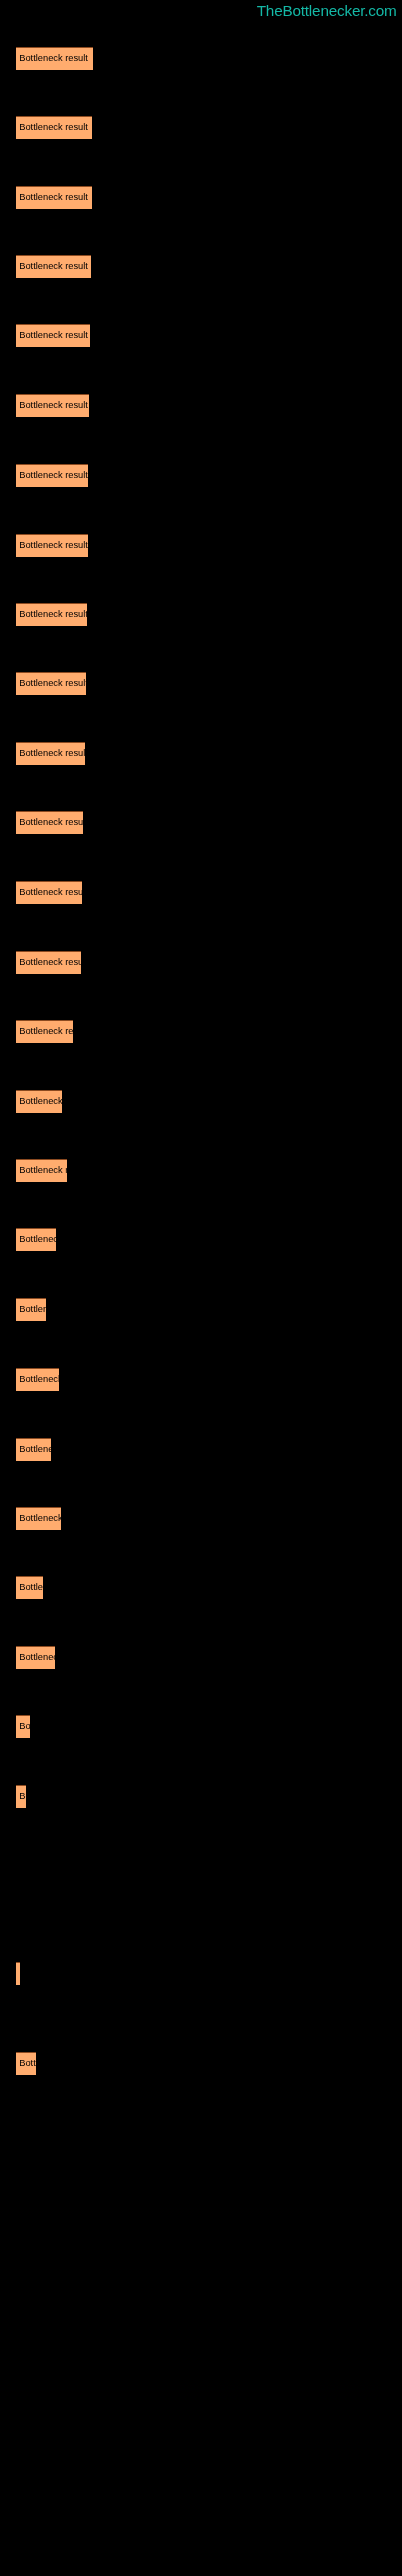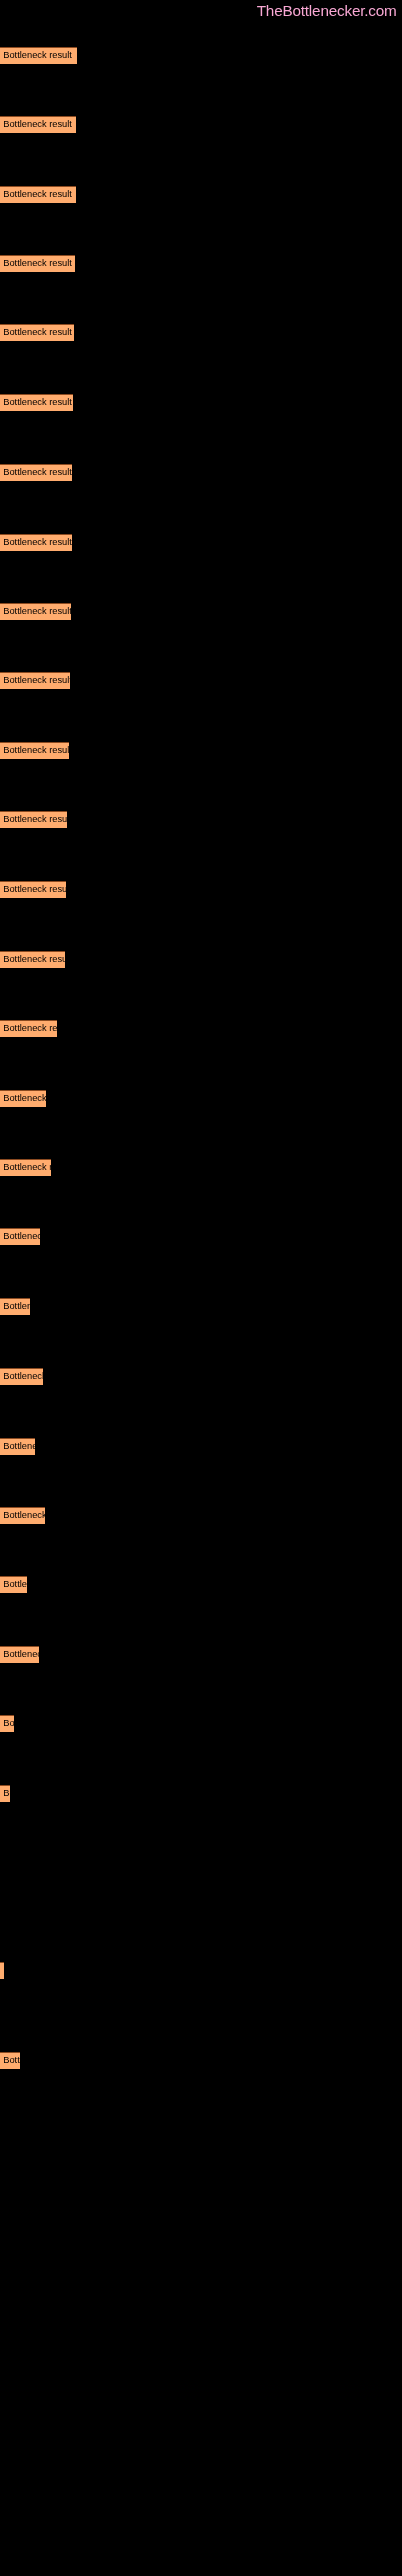--- a/index.html
+++ b/index.html
@@ -17,44 +17,44 @@
   #page-root {
     position: relative;
     width: 403px;
     height: 2576px;
     background: #000000;
   }
   .site-title {
     position: absolute;
     top: 1.6px;
     right: 6.4px;
-    color: #f9a8d4;
+    color: #14b8a6;
     font-size: 15.3px;
     font-family: "Liberation Sans", sans-serif;
     letter-spacing: -0.2px;
     white-space: nowrap;
     user-select: none;
   }
   .chart-area {
     position: absolute;
     left: 0;
     top: 0;
     width: 403px;
     height: 2576px;
   }
   .bar-row {
     position: absolute;
     left: 0;
     height: 17px;
   }
   .bar {
     position: absolute;
-    left: 0;
+    left: 16px;
     top: 0;
-    height: 17px;
+    height: 23px;
     background: #FFAC6E;
     border-top: 0.8px solid #8B4A20;
     box-sizing: border-box;
     overflow: hidden;
     white-space: nowrap;
   }
   .bar-label {
     position: absolute;
     left: 3.2px;
     top: 50%;

